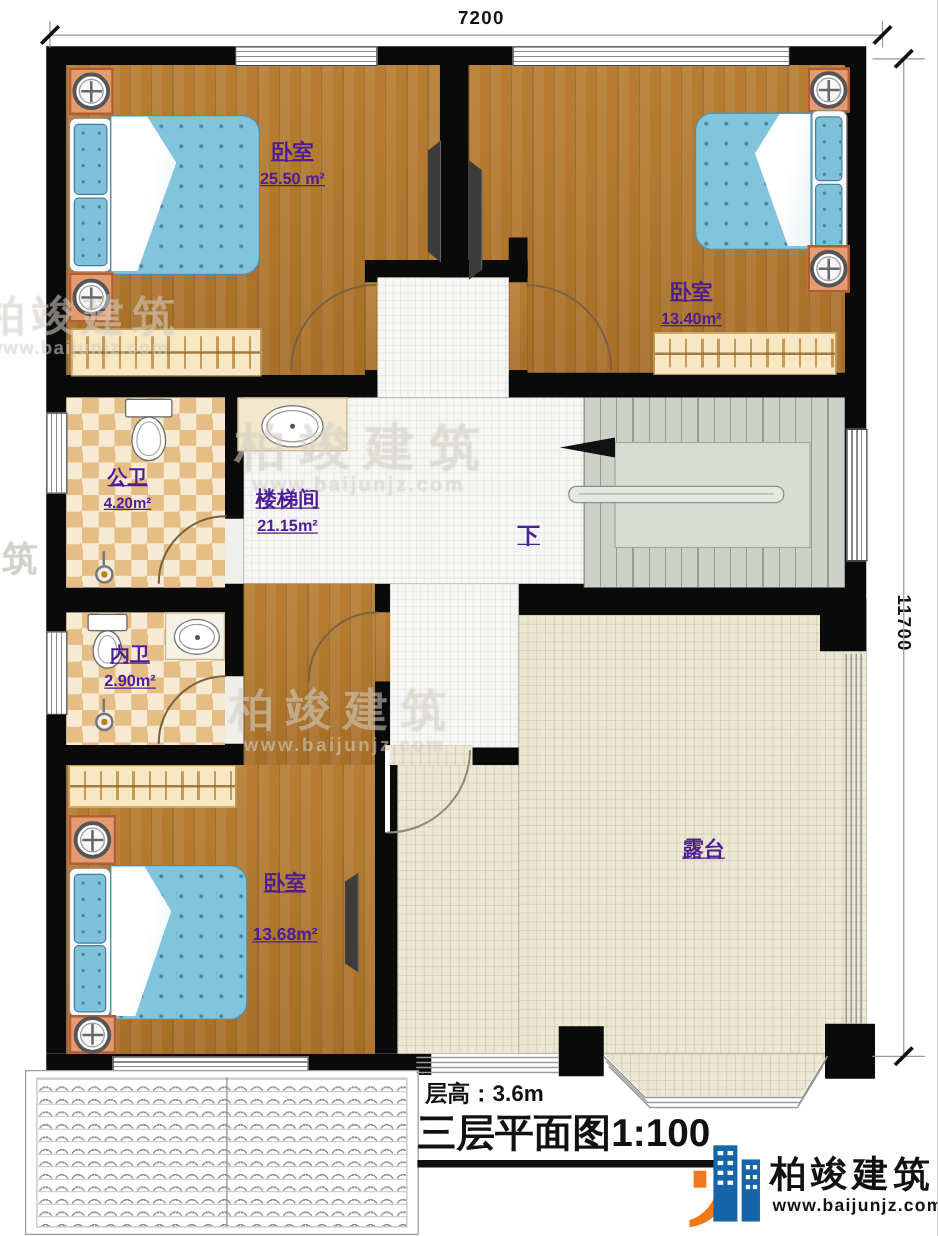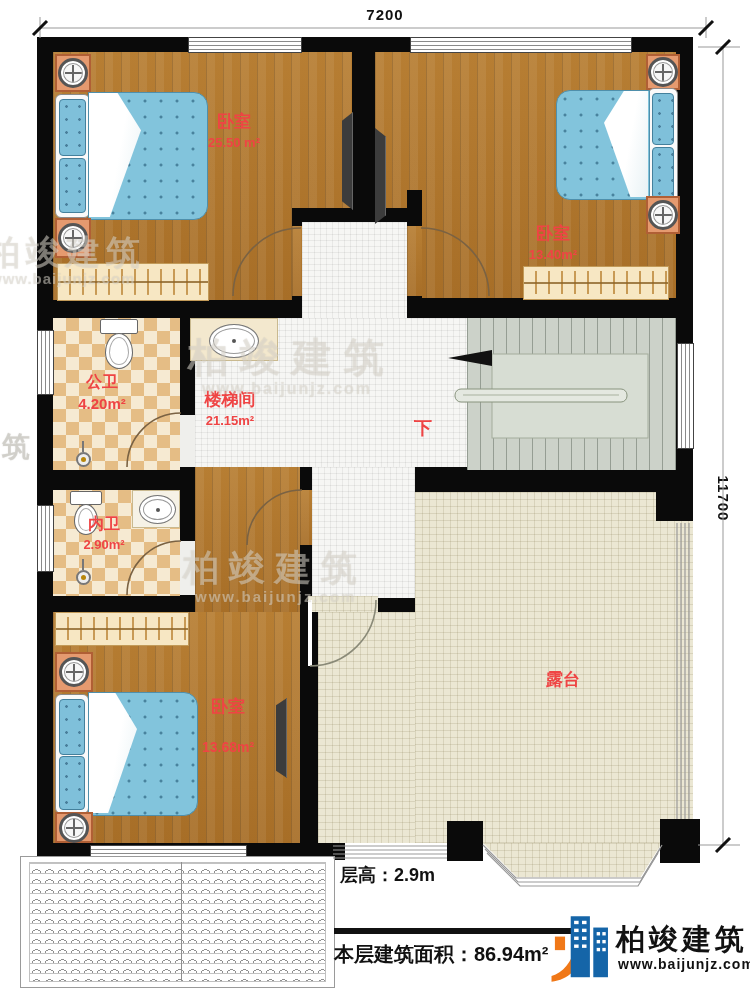--- a/index.html
+++ b/index.html
@@ -49,21 +49,21 @@
           background-size:100% 2px,100% 72%;background-position:center center,center center;background-repeat:no-repeat;}
   .tv{background:#3c3c3c;border-right:1px solid #666;}
   .wc-tank{background:#fff;border:1px solid #666;border-radius:2px;}
   .wc-bowl{background:#fff;border:1px solid #666;border-radius:50%/55% 55% 45% 45%;box-shadow:inset 0 0 0 3px #fff,inset 0 0 0 4px #aaa;}
   .basin{background:#fff;border:1px solid #777;border-radius:50%;box-shadow:inset 0 0 0 3px #fff,inset 0 0 0 4px #9a9a9a;}
   .basin::after{content:"";position:absolute;left:50%;top:50%;width:4px;height:4px;margin:-2px;border-radius:50%;background:#555;}
   .counter{background:#f3e8ce;border:1px solid #c9b98f;box-sizing:border-box;}
   .drain{background:#eee;border:2px solid #777;border-radius:50%;box-sizing:border-box;}
   .drain::after{content:"";position:absolute;left:50%;top:50%;width:5px;height:5px;margin:-2.5px;border-radius:50%;background:#b8860b;}
   
-  .rl{position:absolute;text-align:center;color:#ef4444;font-weight:bold;white-space:nowrap;}
+  .rl{position:absolute;text-align:center;color:#4c1d95;font-weight:bold;white-space:nowrap;text-decoration:underline;}
   .dim{position:absolute;color:#111;font-weight:bold;font-size:15px;letter-spacing:1px;text-align:center;}
   .wm{position:absolute;color:rgba(242,238,229,.42);font-weight:bold;white-space:nowrap;
       text-shadow:0 0 1px rgba(120,115,105,.28);pointer-events:none;}
   .roofpat{background-image:
       radial-gradient(circle at 50% 118%, transparent 4.5px, #8f8f8f 4.5px 5.5px, transparent 5.5px),
       linear-gradient(#c2c2c2 1px, transparent 1px);
       background-size:13px 10px,13px 10px;border:1px solid #c0c0c0;}
   svg.overlay{position:absolute;left:0;top:0;pointer-events:none;}
 </style>
 </head>
@@ -225,41 +225,43 @@
       <line x1="685" y1="523" x2="685" y2="819"></line>
         <line x1="689" y1="523" x2="689" y2="819"></line>
     </g>
   </svg>
 
   <div class="rl" style="left:174px;top:110px;width:120px;font-size:17px;">卧室</div>
   <div class="rl" style="left:174px;top:135px;width:120px;font-size:13px;">25.50 m²</div>
   <div class="rl" style="left:493px;top:222px;width:120px;font-size:17px;">卧室</div>
   <div class="rl" style="left:493px;top:247px;width:120px;font-size:13px;">13.40m²</div>
   <div class="rl" style="left:58px;top:372px;width:88px;font-size:16px;">公卫</div>
-  <div class="rl" style="left:58px;top:395px;width:88px;font-size:15px;">4.20m²</div>
+  <div class="rl" style="left:58px;top:395px;width:88px;font-size:12px;">4.20m²</div>
   <div class="rl" style="left:175px;top:388px;width:110px;font-size:17px;">楼梯间</div>
   <div class="rl" style="left:175px;top:413px;width:110px;font-size:13px;">21.15m²</div>
   <div class="rl" style="left:406px;top:416px;width:34px;font-size:18px;">下</div>
   <div class="rl" style="left:60px;top:514px;width:88px;font-size:16px;">内卫</div>
   <div class="rl" style="left:60px;top:537px;width:88px;font-size:13px;">2.90m²</div>
   <div class="rl" style="left:168px;top:695px;width:120px;font-size:17px;">卧室</div>
   <div class="rl" style="left:168px;top:739px;width:120px;font-size:14px;">13.68m²</div>
   <div class="rl" style="left:518px;top:668px;width:90px;font-size:17px;">露台</div>
 
   <div class="wm" style="left:-14px;top:230px;font-size:34px;letter-spacing:6px;">柏竣建筑</div>
   <div class="wm" style="left:-10px;top:270px;font-size:15px;letter-spacing:1px;">www.baijunjz.com</div>
   <div class="wm" style="left:188px;top:330px;font-size:40px;letter-spacing:12px;">柏竣建筑</div>
   <div class="wm" style="left:202px;top:380px;font-size:16px;letter-spacing:2px;">www.baijunjz.com</div>
   <div class="wm" style="left:183px;top:544px;font-size:36px;letter-spacing:10px;">柏竣建筑</div>
   <div class="wm" style="left:195px;top:588px;font-size:15px;letter-spacing:2px;">www.baijunjz.com</div>
   <div class="wm" style="left:2px;top:428px;font-size:28px;color:rgba(200,198,190,.5);">筑</div>
 
-  <div class="a" style="left:340px;top:863px;font-size:18px;font-weight:600;color:#111;">层高：2.9m</div>
+  <div class="a" style="left:340px;top:863px;font-size:18px;font-weight:600;color:#111;">层高：3.6m</div>
+  <div class="a" style="left:334px;top:886px;font-size:31px;font-weight:bold;color:#111;">
+    <span>三层平面图</span><span>1:100</span>
+  </div>
   <div class="a" style="left:334px;top:928px;width:252px;height:6px;background:#111;"></div>
-  <div class="a" style="left:334px;top:941px;font-size:20px;font-weight:600;color:#111;">本层建筑面积：86.94m²</div>
 
   <div class="a" style="left:548px;top:914px;width:200px;height:72px;">
     <svg width="68" height="70" viewBox="0 0 60 62" style="position:absolute;left:0;top:0;">
       <path d="M3,60 C18,58 28,48 32,32 L24,29 C21,43 13,52 3,55 Z" fill="#f07818"></path>
       <rect x="20" y="2" width="17" height="54" fill="#1565a8"></rect>
       <rect x="40" y="12" width="13" height="44" fill="#1565a8"></rect>
       <g fill="#fff">
         <rect x="23" y="6" width="4" height="3"></rect>
           <rect x="30" y="6" width="4" height="3"></rect>
         <rect x="23" y="13" width="4" height="3"></rect>

